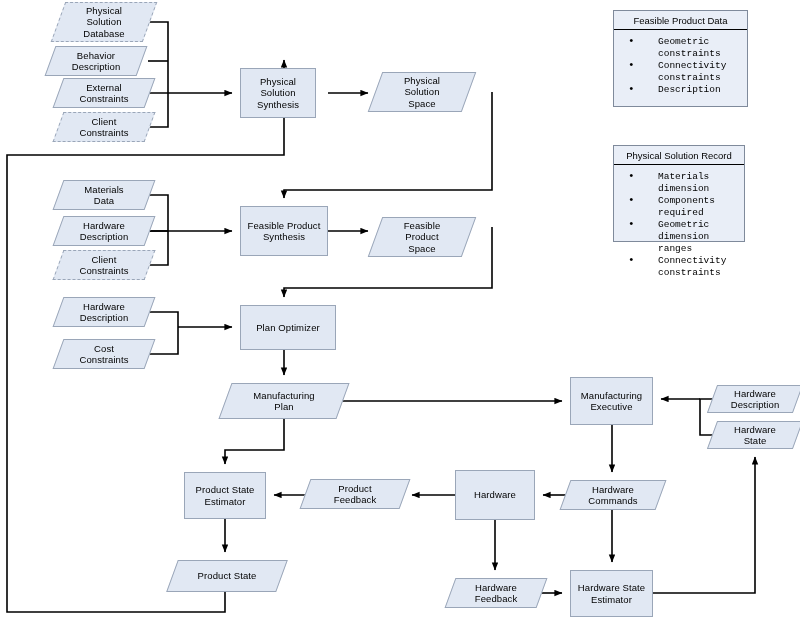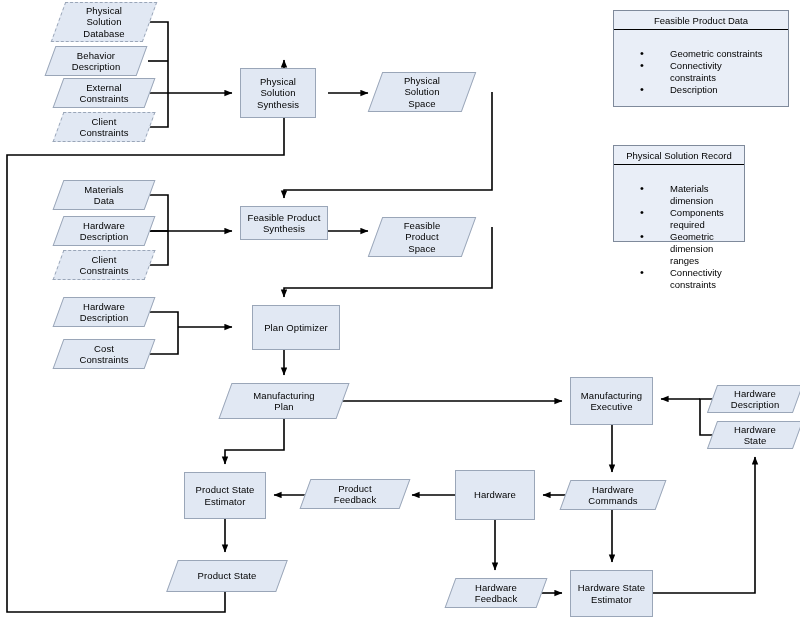--- a/index.html
+++ b/index.html
@@ -63,23 +63,24 @@
     box-sizing:border-box;
     height:19px;
     border-bottom:1px solid #000000;
     display:flex;
     align-items:center;
     justify-content:center;
     font-size:9.5px;
     color:#000;
   }
   .legend ul{
-    margin:12px;
+    margin:0;
     padding:6px 6px 4px 10px;
     list-style:none;
+    font-family:Liberation Mono, monospace;
   }
   .legend li{
     position:relative;
     font-size:9.5px;
     line-height:12px;
     padding-left:34px;
     color:#000;
     margin-bottom:0px;
   }
   .legend li:before{
@@ -187,36 +188,36 @@
         <span class="lbl">Materials<br>Data</span>
       </div>
       <div class="node data" style="left: 58px; top: 216px; width: 92px; height: 30px;">
         <div class="skew"></div>
         <span class="lbl">Hardware<br>Description</span>
       </div>
       <div class="node data dashed" style="left: 58px; top: 250px; width: 92px; height: 30px;">
         <div class="skew"></div>
         <span class="lbl">Client<br>Constraints</span>
       </div>
-      <div class="node proc" style="left: 240px; top: 206px; width: 88px; height: 34px;">
+      <div class="node proc" style="left: 240px; top: 206px; width: 88px; height: 50px;">
         <span class="lbl">Feasible Product<br>Synthesis</span>
       </div>
       <div class="node data" style="left: 375px; top: 217px; width: 94px; height: 40px;">
         <div class="skew"></div>
         <span class="lbl">Feasible<br>Product<br>Space</span>
       </div>
       <div class="node data" style="left: 58px; top: 297px; width: 92px; height: 30px;">
         <div class="skew"></div>
         <span class="lbl">Hardware<br>Description</span>
       </div>
       <div class="node data" style="left: 58px; top: 339px; width: 92px; height: 30px;">
         <div class="skew"></div>
         <span class="lbl">Cost<br>Constraints</span>
       </div>
-      <div class="node proc" style="left: 240px; top: 305px; width: 88px; height: 45px; margin-left: 12px;">
+      <div class="node proc" style="left: 240px; top: 305px; width: 96px; height: 45px;">
         <span class="lbl">Plan Optimizer</span>
       </div>
       <div class="node data" style="left: 225px; top: 383px; width: 118px; height: 36px;">
         <div class="skew"></div>
         <span class="lbl">Manufacturing<br>Plan</span>
       </div>
       <div class="node proc" style="left: 570px; top: 377px; width: 83px; height: 48px;">
         <span class="lbl">Manufacturing<br>Executive</span>
       </div>
       <div class="node data" style="left: 712px; top: 385px; width: 86px; height: 28px;">
@@ -248,21 +249,21 @@
       <div class="node data" style="left: 450px; top: 578px; width: 92px; height: 30px;">
         <div class="skew"></div>
         <span class="lbl">Hardware<br>Feedback</span>
       </div>
       <div class="node proc" style="left: 570px; top: 570px; width: 83px; height: 47px; text-align: center;">
         <span class="lbl">Hardware State<br>Estimator</span>
       </div>
     </div>
 
   <div id="legends">
-      <div class="legend" style="left: 613px; top: 10px; width: 176px; height: 97px;">
+      <div class="legend" style="left: 613px; top: 10px; width: 135px; height: 97px;">
         <div class="lg-title">Feasible Product Data</div>
         <ul>
           <li>Geometric constraints</li>
           <li>Connectivity constraints</li>
           <li>Description</li>
         </ul>
       </div>
       <div class="legend" style="left: 613px; top: 145px; width: 132px; height: 97px;">
         <div class="lg-title">Physical Solution Record</div>
         <ul>

